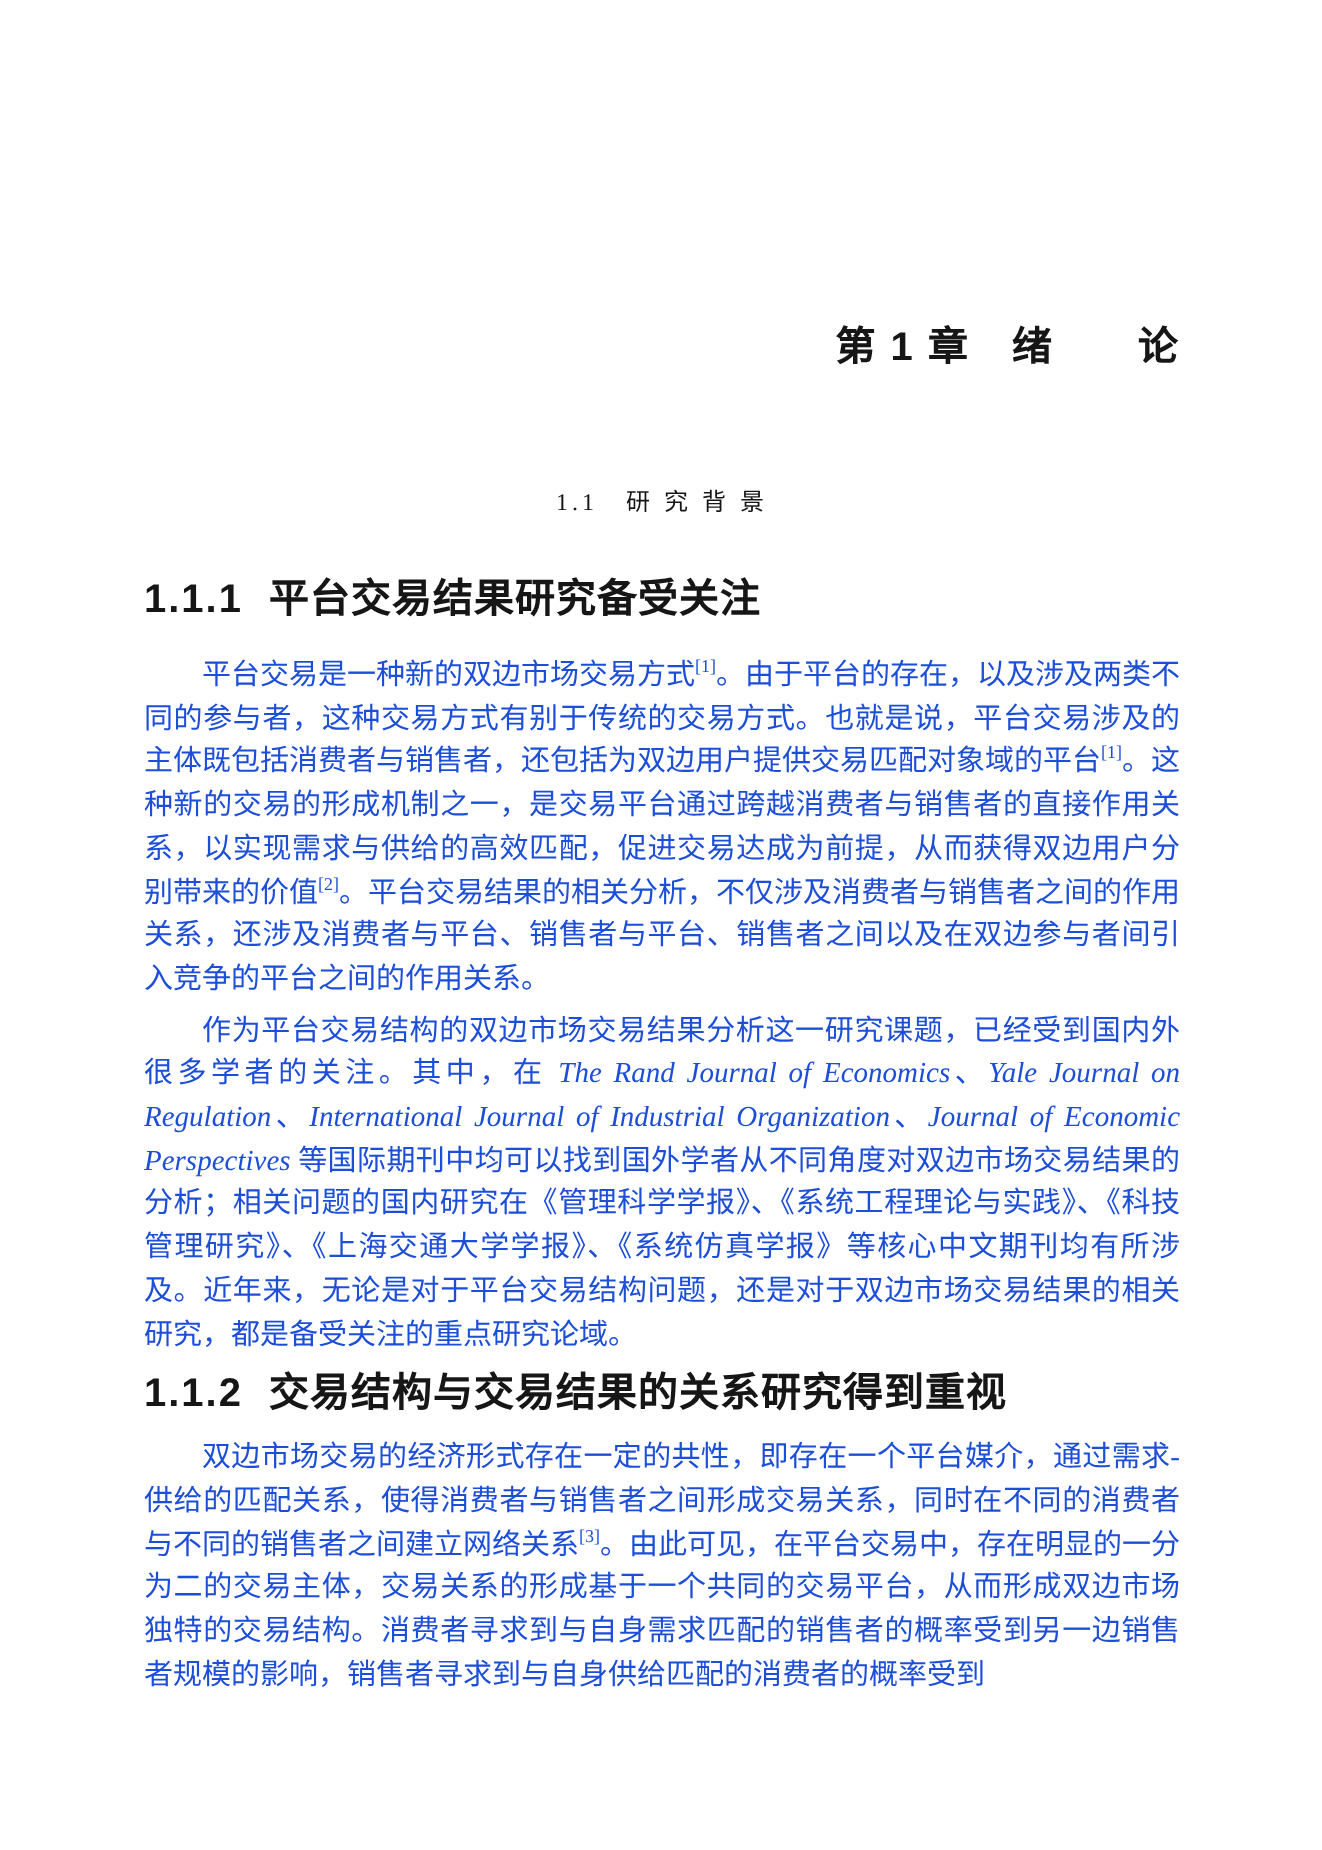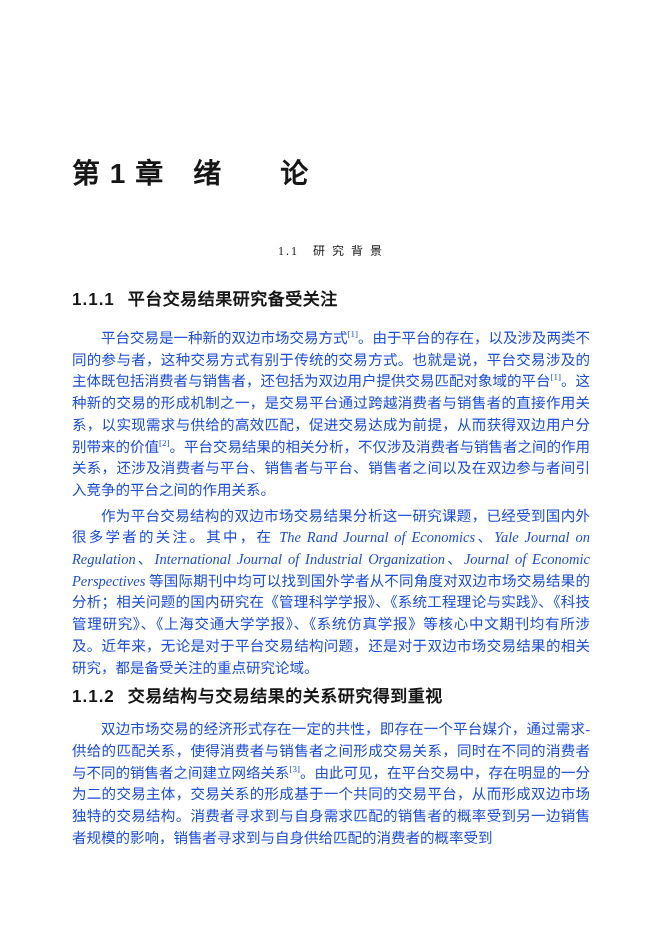--- a/index.html
+++ b/index.html
@@ -14,40 +14,40 @@
     overflow: hidden;
     margin: 0 auto;
   }
 
   .content {
     padding: 163px 71px 0 72px;
   }
 
   .chapter-title {
     font-family: "Liberation Sans", "DejaVu Sans", sans-serif;
-    font-size: 28px;
+    font-size: 20px;
     font-weight: bold;
-    text-align: left;
+    text-align: right;
     line-height: 22px;
     letter-spacing: 1px;
   }
 
   .section-title {
     font-family: "Liberation Serif", "DejaVu Serif", serif;
     font-size: 12px;
     font-weight: normal;
     text-align: center;
     line-height: 18px;
     letter-spacing: 2px;
     margin-top: 57px;
   }
 
   .subsection-title {
     font-family: "Liberation Sans", "DejaVu Sans", sans-serif;
-    font-size: 17px;
+    font-size: 20px;
     font-weight: bold;
     line-height: 16px;
     letter-spacing: 0.5px;
   }
 
   .subsection-title .subsec-num { margin-right: 13px; letter-spacing: 1px; }
 
   .subsec-first  { margin-top: 32px; }
   .subsec-second { margin-top: 10px; }
 

